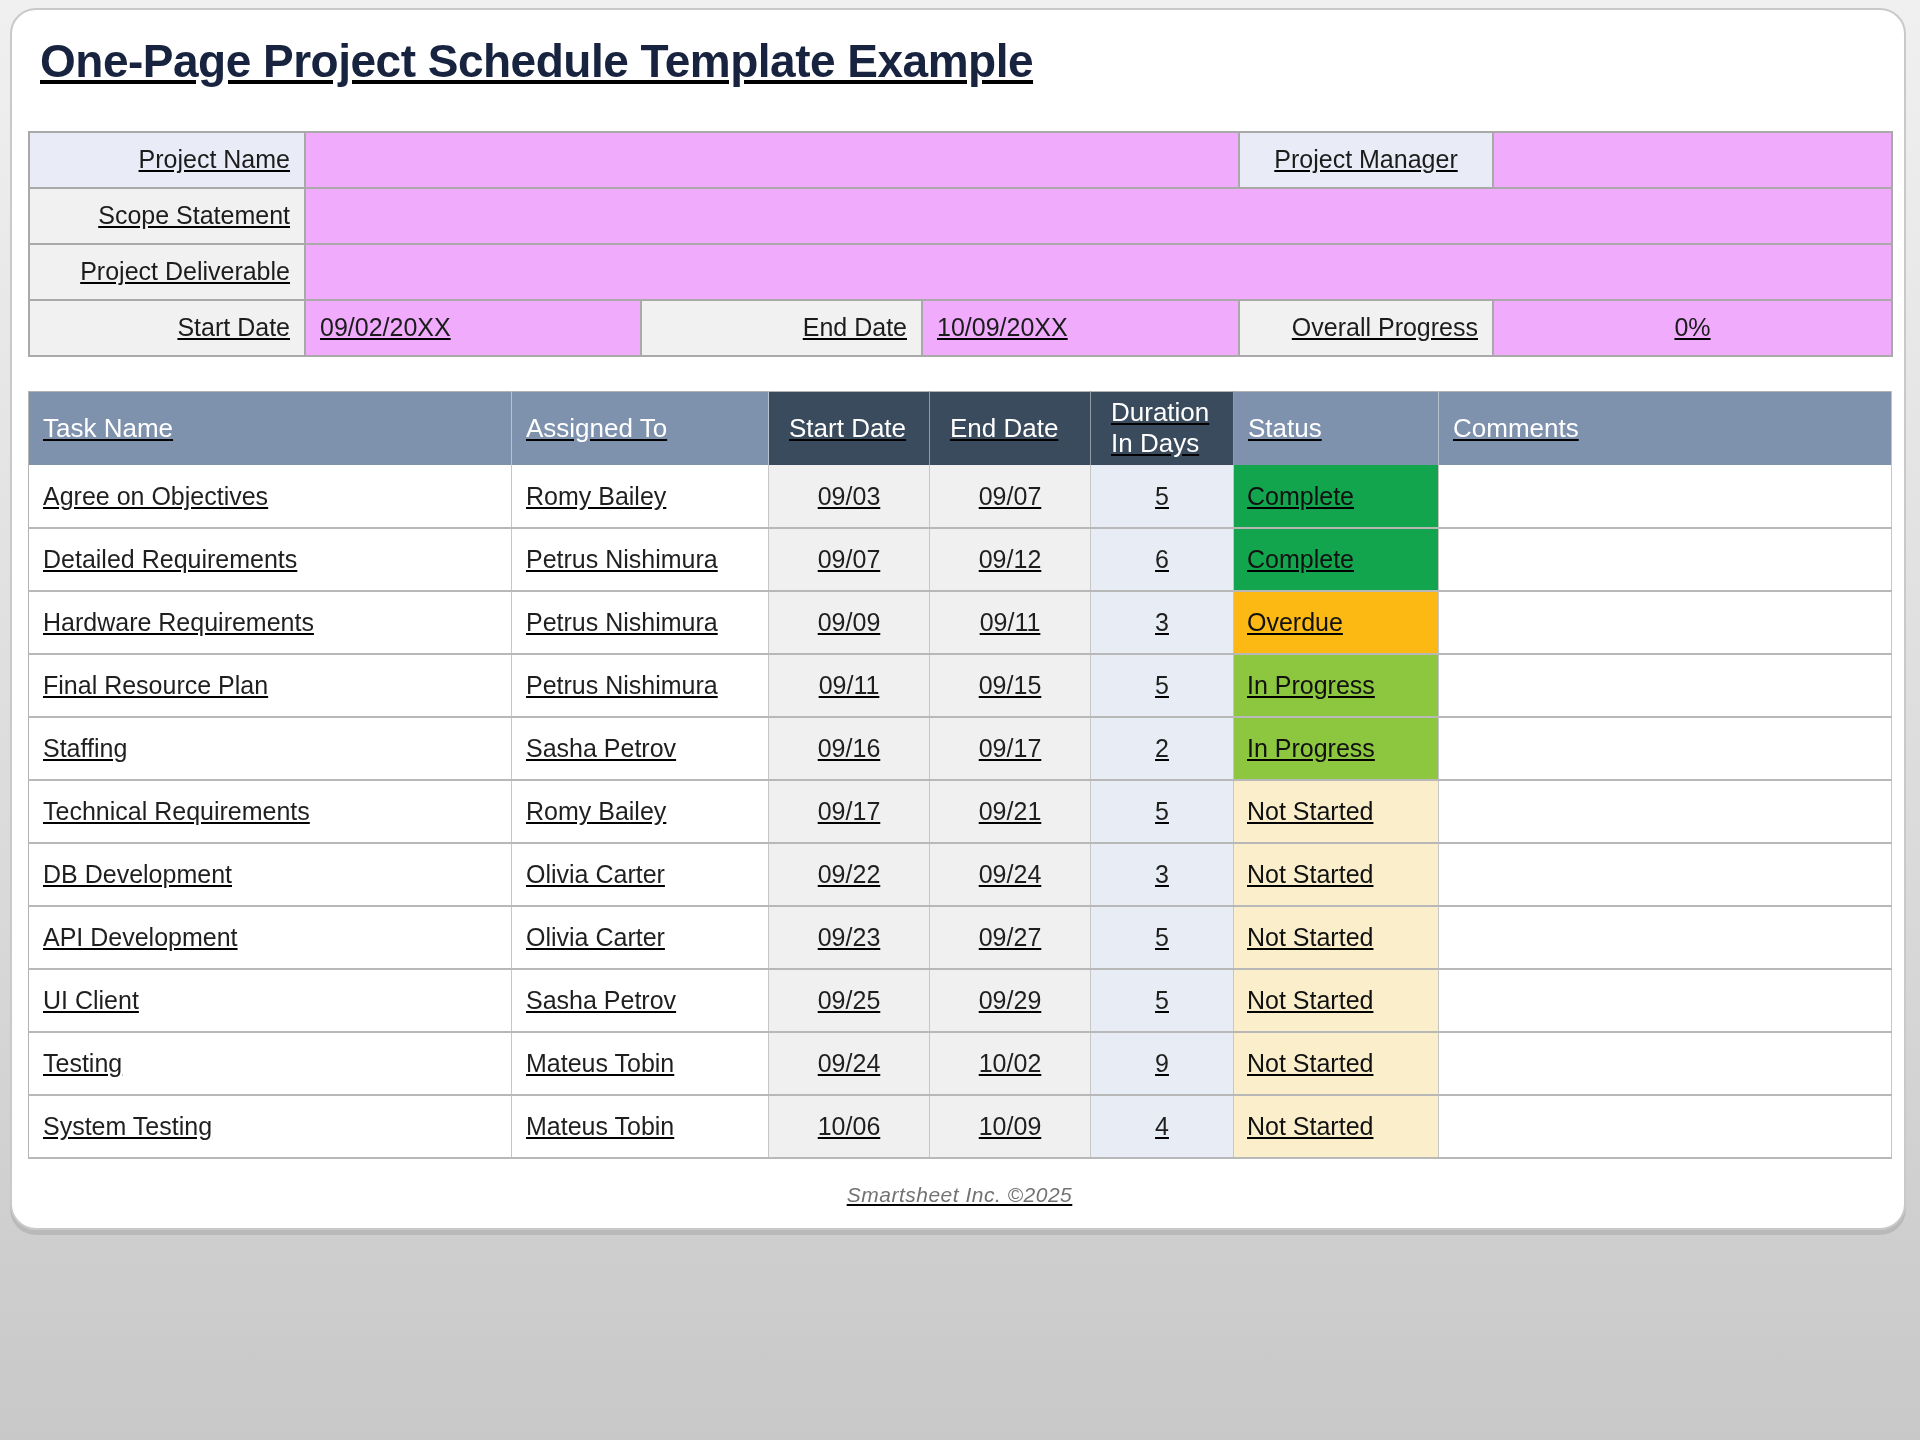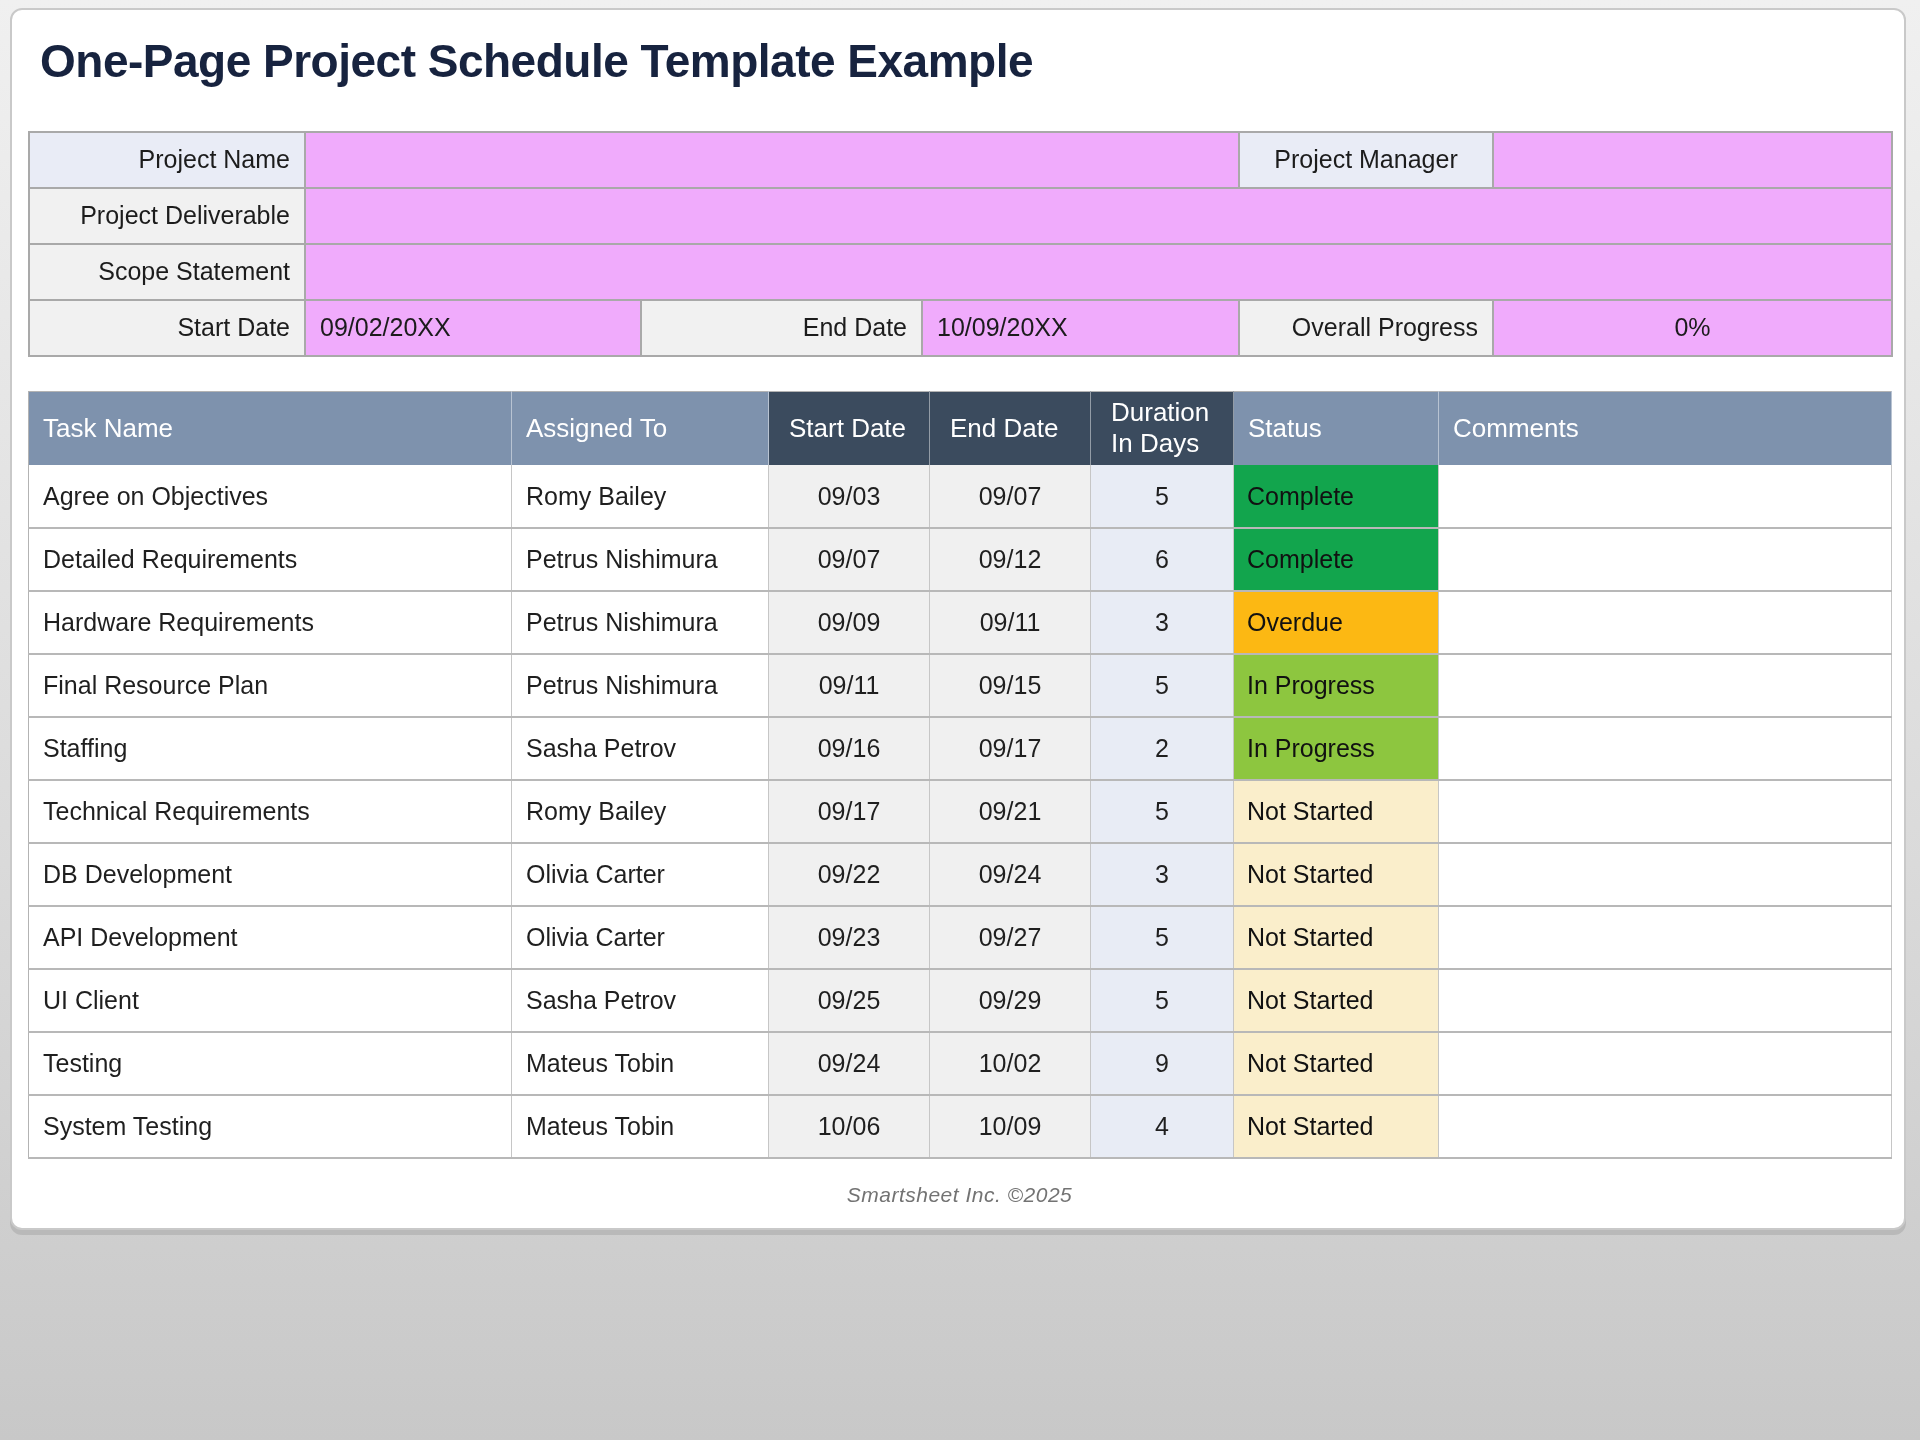--- a/index.html
+++ b/index.html
@@ -9,24 +9,25 @@
     background: linear-gradient(180deg,#f0f0f0 0%,#dadada 60%,#c8c8c8 100%);
     font-family:"Liberation Sans", sans-serif;
     position:relative;
     overflow:hidden;
   }
   .card {
     position:absolute; left:10px; top:8px;
     width:1896px; height:1222px;
     background:#ffffff;
     border:2px solid #c9c9c9;
-    border-radius:12px;
+    border-radius:26px;
     padding:0 16px;
     overflow:hidden;
     box-shadow:0 5px 0 rgba(0,0,0,0.10);
+    text-decoration:underline;
   }
   .page-title {
     margin:26px 12px 0 12px;
     font-size:46px;
     line-height:1.1;
     font-weight:700;
     color:#17233f;
     letter-spacing:-0.5px;
   }
 
@@ -120,25 +121,25 @@
         <col style="width:399px">
     </colgroup>
     <tbody>
         <tr>
       <td class="lbl lbl-blue">Project Name</td>
       <td class="val" colspan="3"></td>
       <td class="lbl lbl-blue lbl-center">Project Manager</td>
       <td class="val"></td>
     </tr>
     <tr>
-      <td class="lbl">Project Deliverable</td>
+      <td class="lbl">Scope Statement</td>
       <td class="val" colspan="5"></td>
     </tr>
     <tr>
-      <td class="lbl">Scope Statement</td>
+      <td class="lbl">Project Deliverable</td>
       <td class="val" colspan="5"></td>
     </tr>
     <tr>
       <td class="lbl">Start Date</td>
       <td class="val">09/02/20XX</td>
       <td class="lbl">End Date</td>
       <td class="val">10/09/20XX</td>
       <td class="lbl">Overall Progress</td>
       <td class="val val-center">0%</td>
     </tr>

